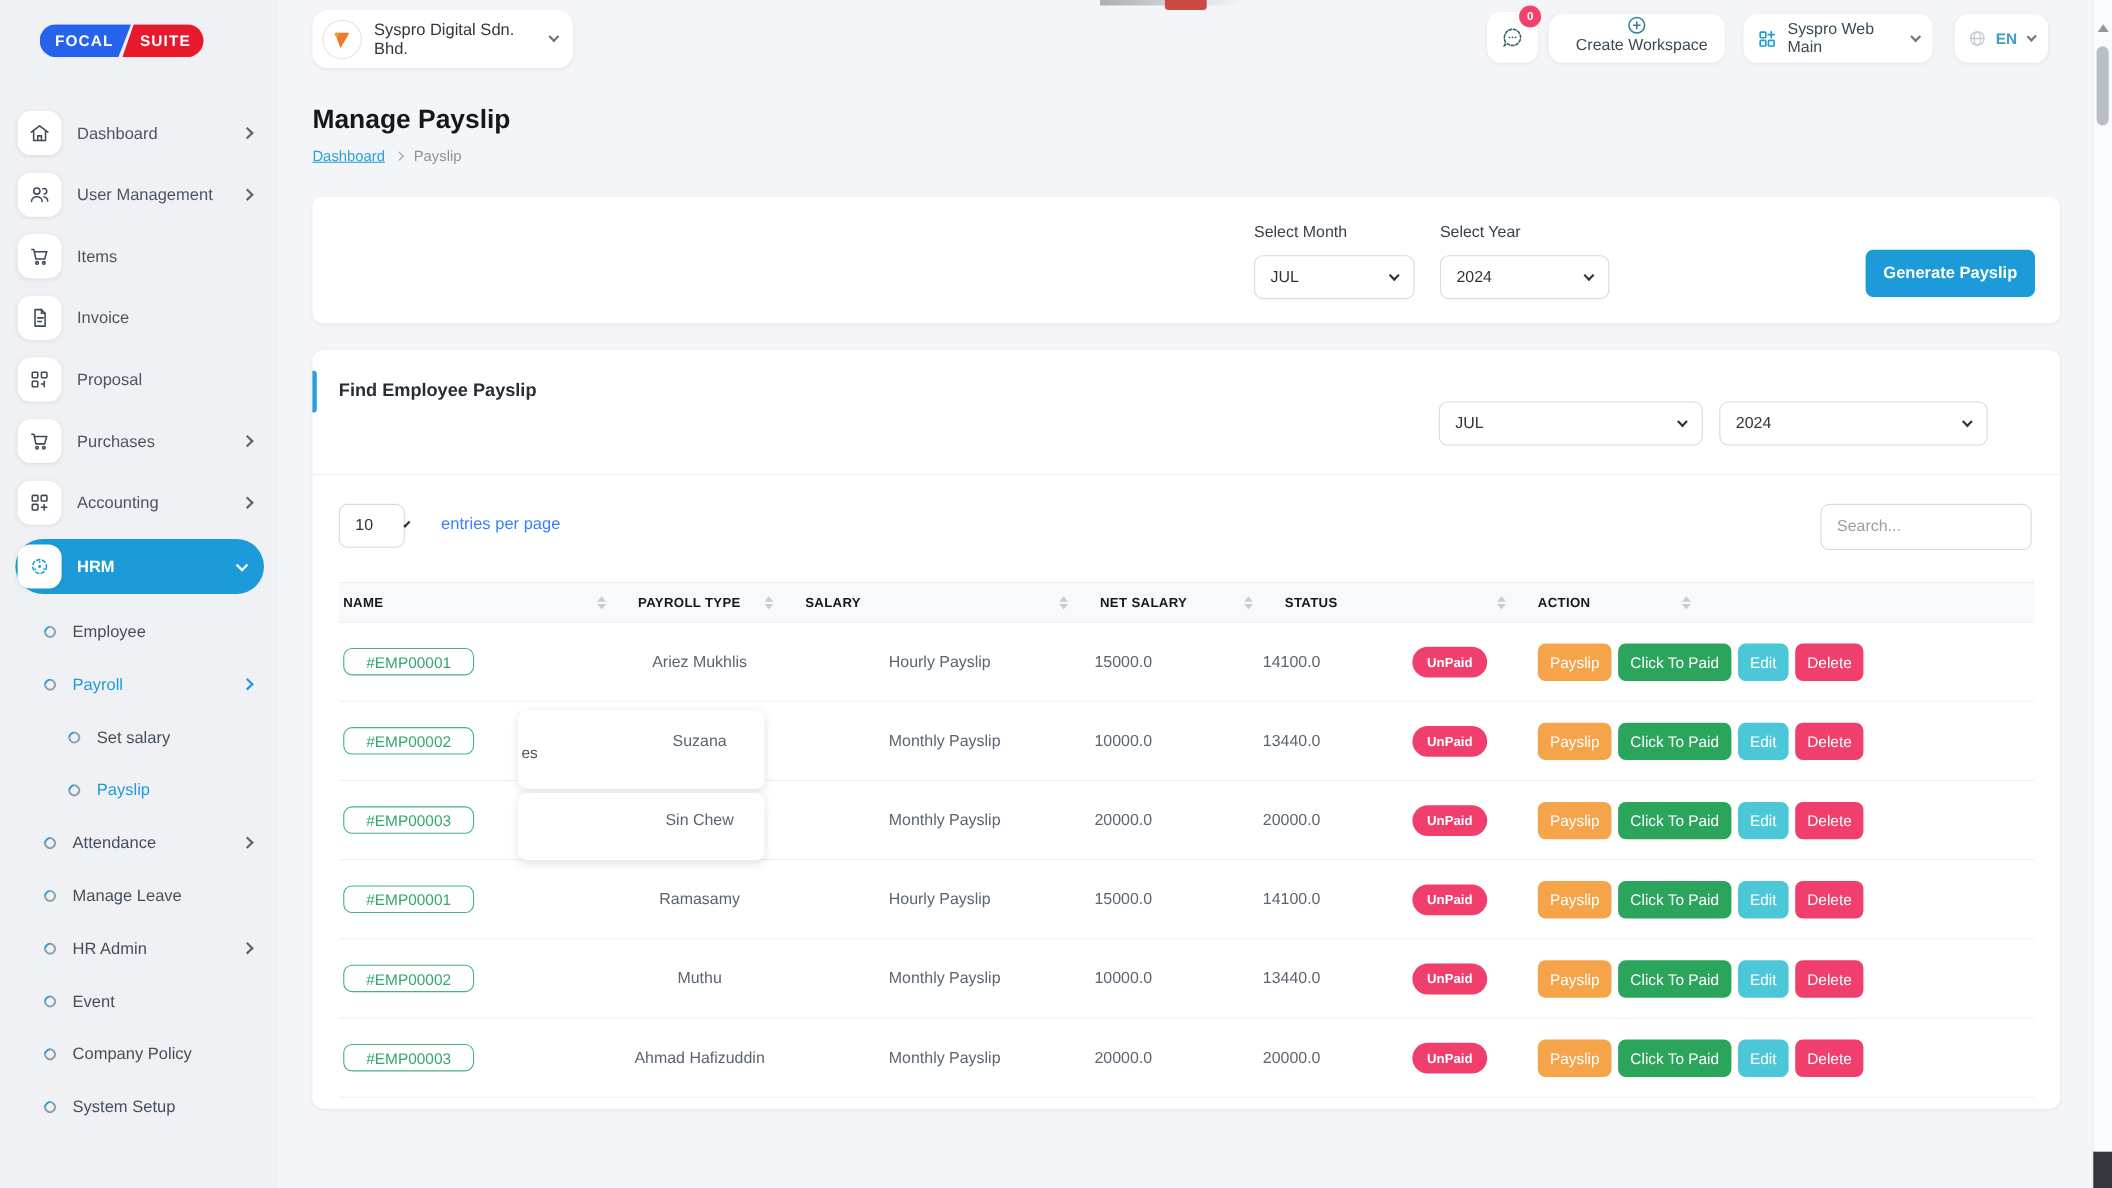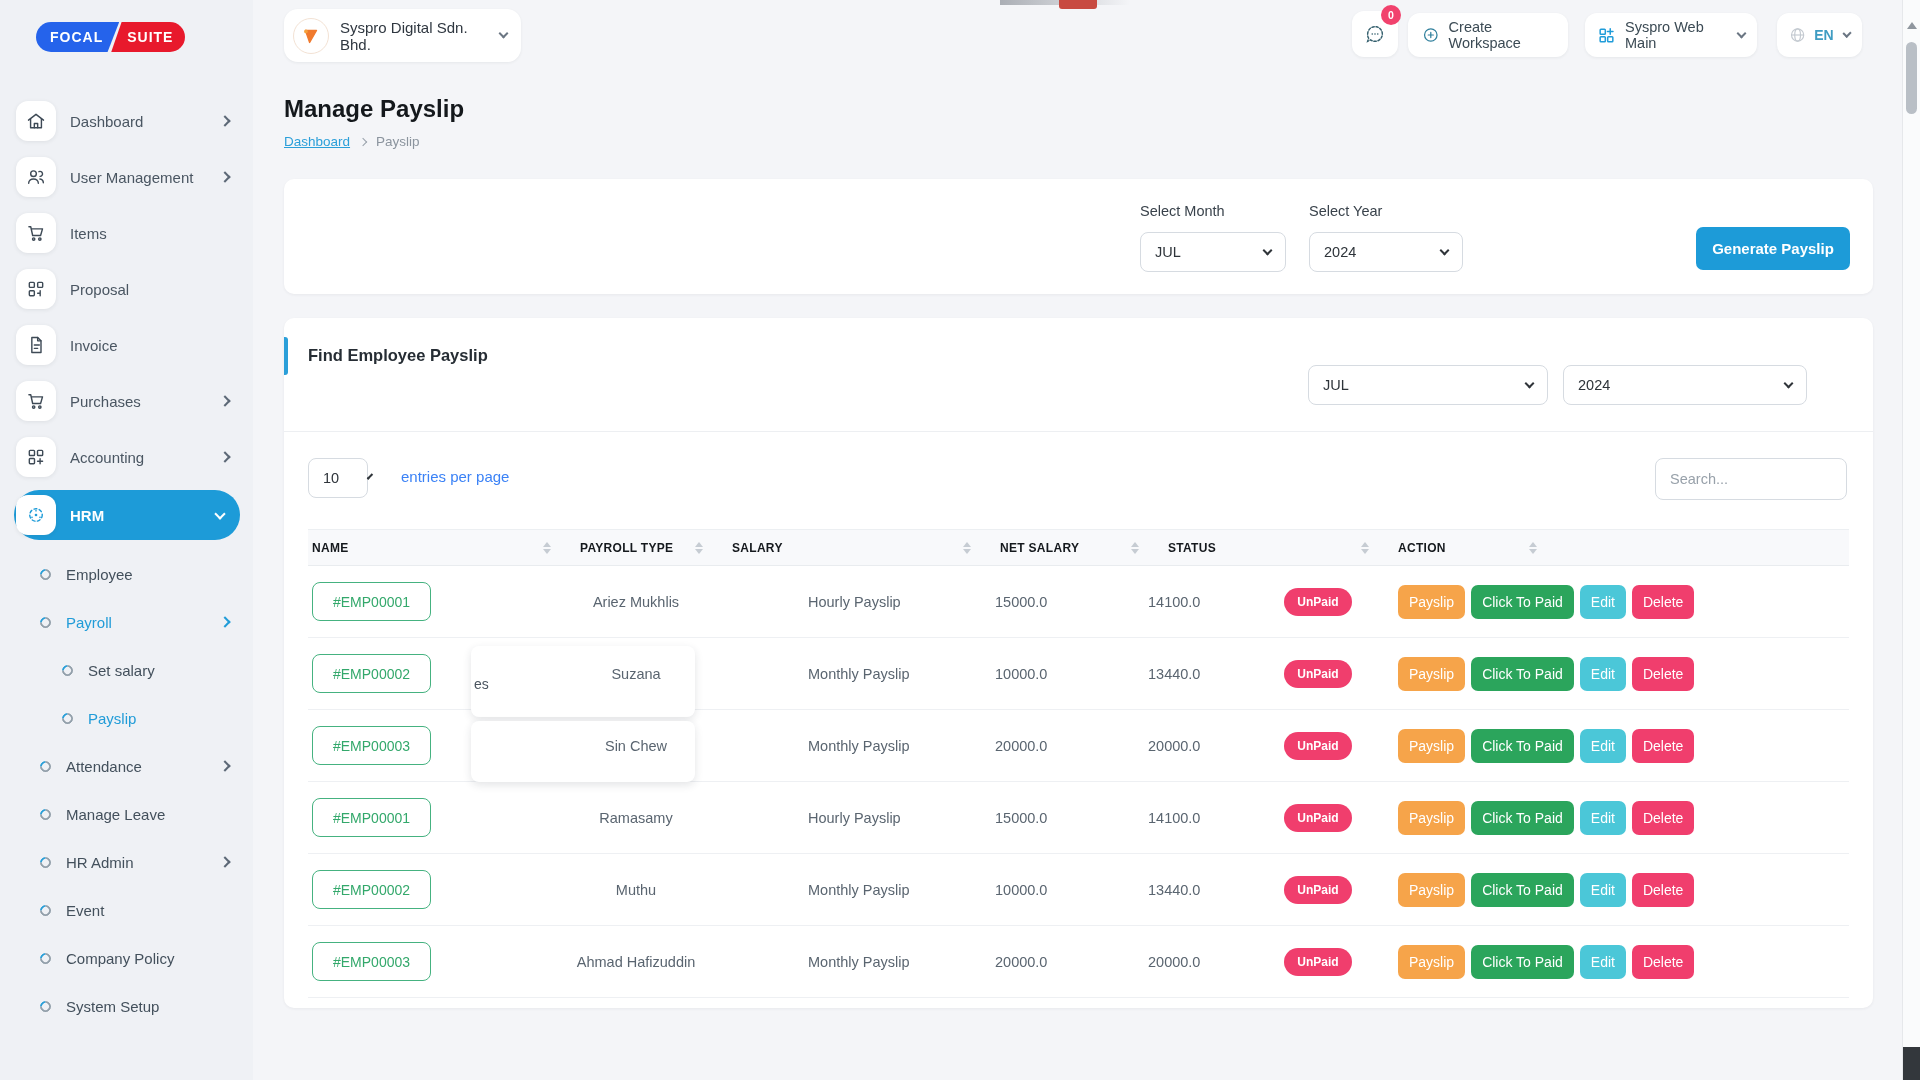--- a/index.html
+++ b/index.html
@@ -28,21 +28,21 @@
   .sub-item.hl .sub-label { color:#219cd8; font-weight:400; }
 
   
   .pill { position:absolute; background:#fff; border-radius:12px; box-shadow:0 1px 3px rgba(40,50,60,.07); display:flex; align-items:center; cursor:pointer; }
   .company-pill { left:284px; top:9px; width:237px; height:53px; border-radius:14px; padding:0 14px 0 9px; }
   .company-logo { width:36px; height:36px; border-radius:50%; border:1px solid #f3e2d4; display:flex; align-items:center; justify-content:center; margin-right:11px; background:#fff; }
   .company-name { font-size:15px; color:#2f3740; flex:1; }
   .company-pill .chev, .flat-chev { position:static; margin-left:10px; width:7px; height:7px; transform:rotate(45deg); margin-top:-4px; border-color:#6b7683; }
   .chat-btn { left:1352px; top:11px; width:46px; height:46px; justify-content:center; }
   .chat-badge { position:absolute; left:1381px; top:5px; width:20px; height:20px; border-radius:50%; background:#f1426d; color:#fff; font-size:10.5px; font-weight:700; display:flex; align-items:center; justify-content:center; z-index:3; }
-  .cw-pill { left:1408px; top:13px; width:160px; height:44px; padding:0 14px; }
+  .cw-pill { left:1408px; top:13px; width:160px; height:44px; padding:0 14px;flex-direction:column; }
   .cw-label { font-size:14.5px; color:#3b4a54; margin-left:9px; }
   .swm-pill { left:1585px; top:13px; width:172px; height:44px; padding:0 12px; }
   .swm-label { font-size:14.5px; color:#3b4a54; margin-left:9px; flex:1; }
   .en-pill { left:1777px; top:13px; width:85px; height:44px; padding:0 12px; }
   .en-label { font-size:14px; color:#3f9cc2; font-weight:600; margin-left:8px; flex:1; }
 
   
   .page-title { position:absolute; left:284px; top:95px; font-size:24px; font-weight:700; color:#14181c; }
   .breadcrumb { position:absolute; left:284px; top:134px; display:flex; align-items:center; font-size:13.5px; }
   .bc-home { color:#2b9fd9; text-decoration:underline; cursor:pointer; }
@@ -76,21 +76,21 @@
   .sort .dn { border-top:5px solid #c6ccd3; }
 
   .tbody { position:absolute; left:24px; top:248px; width:1541px; }
   .trow { height:72px; display:grid; grid-template-columns:252px 152px 268px 168px 90px 160px 451px; align-items:center; border-bottom:1px solid #eef0f3; font-size:14.5px; color:#5a6570; }
   .td.c2 { text-align:center; }
   .td.c2 span { position:relative; z-index:3; }
   .td.c3 { padding-left:96px; }
   .td.c4 { padding-left:15px; }
   .td.c6 { display:flex; justify-content:center; }
   .td.c7 { display:flex; gap:6px; }
-  .emp-pill { display:inline-flex; align-items:center; justify-content:center; width:119px; height:39px; margin-left:4px; border:1px solid #45b280; border-radius:8px; color:#33a86b; font-size:14px; background:#fff; cursor:pointer; }
+  .emp-pill { display:inline-flex; align-items:center; justify-content:center; width:119px; height:25px; margin-left:4px; border:1px solid #45b280; border-radius:8px; color:#33a86b; font-size:14px; background:#fff; cursor:pointer; }
   .status-pill { background:#f03e6d; color:#fff; font-size:12px; font-weight:600; height:28px; padding:0 13px; border-radius:14px; display:inline-flex; align-items:center; }
   .abtn { height:34px; border:none; border-radius:7px; color:#fff; font-size:14px; font-family:inherit; cursor:pointer; padding:0 11px; }
   .abtn.orange { background:#f6a44a; }
   .abtn.green  { background:#2ba55c; }
   .abtn.cyan   { background:#4bc7d8; }
   .abtn.pink   { background:#f03e6d; }
 
   
   .overlay-box { position:absolute; background:#fff; border-radius:8px; box-shadow:0 3px 9px rgba(40,50,60,.13); z-index:2; }
   .ov1 { left:187px; top:328px; width:224px; height:71px; }
@@ -152,38 +152,38 @@
               <circle cx="9.2" cy="19.2" r="1.4"></circle>
               <circle cx="16.6" cy="19.2" r="1.4"></circle>
             </svg>
         </span>
         <span class="nav-label">Items</span>
       </div>
 
       <div class="nav-item">
         <span class="nav-icon">
           <svg class="icon-svg" width="20" height="20" viewBox="0 0 24 24" fill="none" stroke="#3e4a56" stroke-width="1.7" stroke-linecap="round" stroke-linejoin="round">
+              <path d="M7 3h7l4 4v14H7z"></path>
+              <path d="M14 3v4h4"></path>
+              <path d="M10 12h6M10 16h4"></path>
+            </svg>
+        </span>
+        <span class="nav-label">Invoice</span>
+      </div>
+
+      <div class="nav-item">
+        <span class="nav-icon">
+          <svg class="icon-svg" width="20" height="20" viewBox="0 0 24 24" fill="none" stroke="#3e4a56" stroke-width="1.7" stroke-linecap="round" stroke-linejoin="round">
               <rect x="4" y="4" width="6" height="6" rx="1"></rect>
               <rect x="14" y="4" width="6" height="6" rx="1"></rect>
               <rect x="4" y="14" width="6" height="6" rx="1"></rect>
               <path d="M14 17h3M17 14v6"></path>
             </svg>
         </span>
         <span class="nav-label">Proposal</span>
-      </div>
-
-      <div class="nav-item">
-        <span class="nav-icon">
-          <svg class="icon-svg" width="20" height="20" viewBox="0 0 24 24" fill="none" stroke="#3e4a56" stroke-width="1.7" stroke-linecap="round" stroke-linejoin="round">
-              <path d="M7 3h7l4 4v14H7z"></path>
-              <path d="M14 3v4h4"></path>
-              <path d="M10 12h6M10 16h4"></path>
-            </svg>
-        </span>
-        <span class="nav-label">Invoice</span>
       </div>
 
       <div class="nav-item">
         <span class="nav-icon">
           <svg class="icon-svg" width="20" height="20" viewBox="0 0 24 24" fill="none" stroke="#3e4a56" stroke-width="1.7" stroke-linecap="round" stroke-linejoin="round">
               <path d="M3.5 4.5h2.2l2.3 10.5h9.5l2.3-8H6.4"></path>
               <circle cx="9.2" cy="19.2" r="1.4"></circle>
               <circle cx="16.6" cy="19.2" r="1.4"></circle>
             </svg>
         </span>

